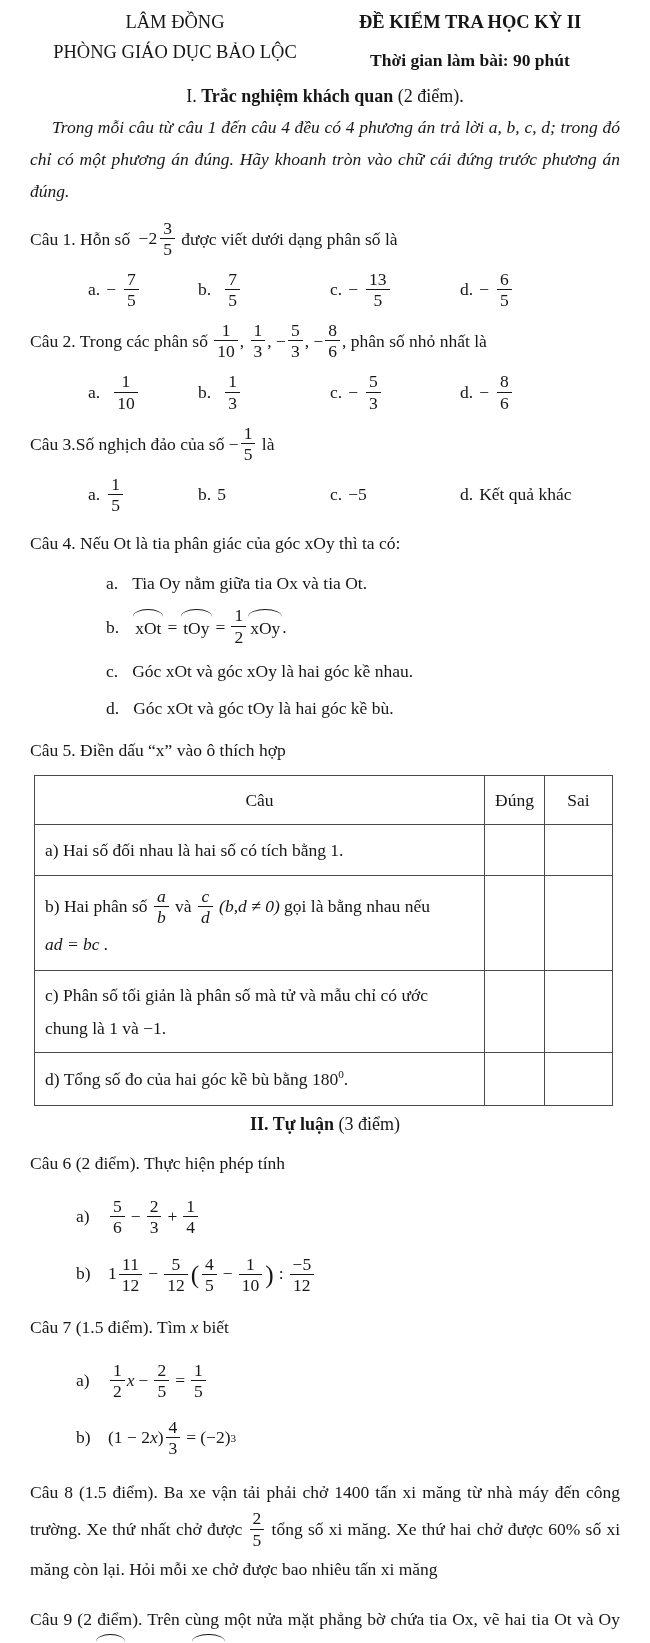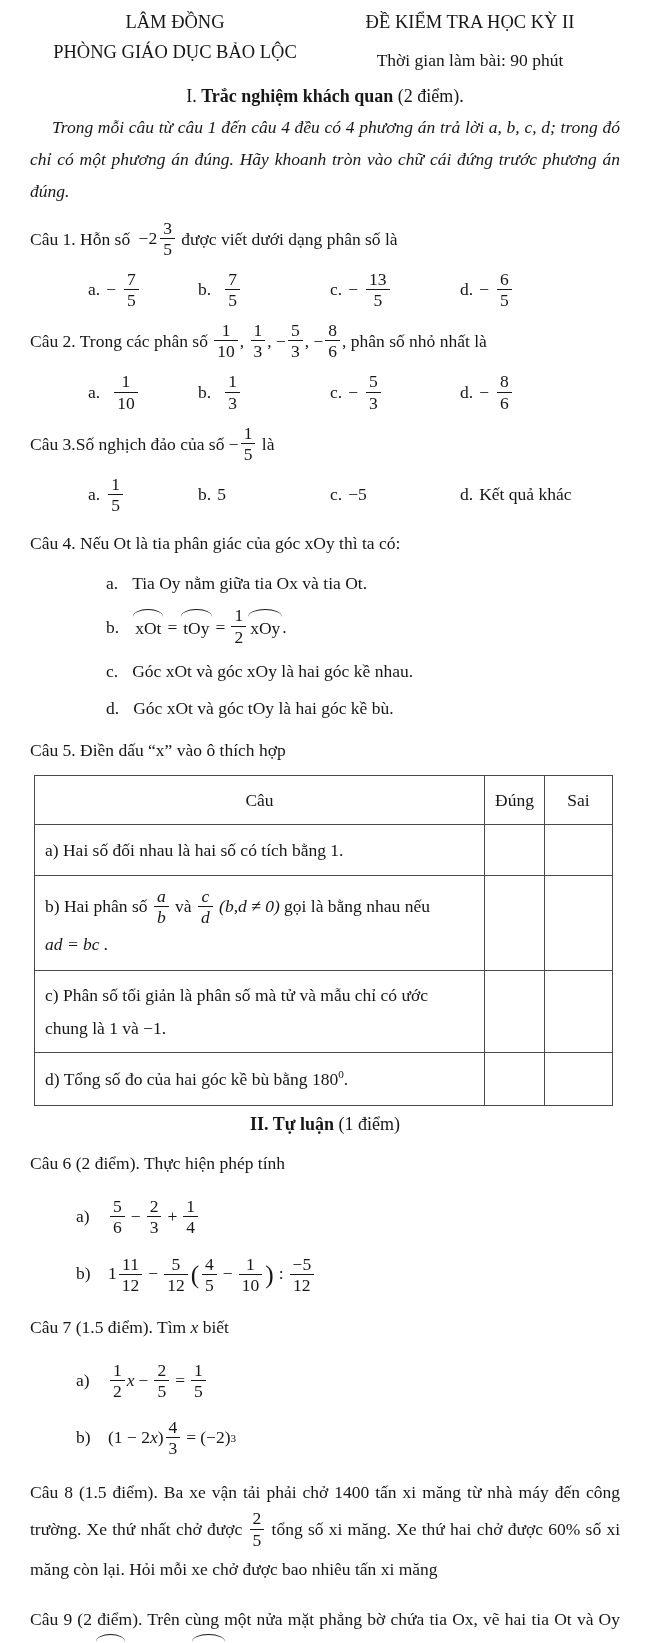--- a/index.html
+++ b/index.html
@@ -5,21 +5,21 @@
   html,body{margin:0;padding:0;background:#fff;}
   .page{
     width:650px;min-height:1643px;box-sizing:border-box;
     padding:8px 30px 14px 30px;
     font-family:"Liberation Serif","DejaVu Serif",serif;
     font-size:17.5px;color:#161616;
   }
   
   .hdr{display:flex;margin-bottom:12px;}
   .hdr-left{width:290px;text-align:center;font-size:18.5px;line-height:1.6;}
-  .hdr-right{flex:1;text-align:center;font-size:18.5px;line-height:1.6;}
+  .hdr-right{flex:1;text-align:center;font-size:18.5px;line-height:1.6;font-weight:bold;}
   .time{font-size:17.5px;margin-top:8px;}
   
   .sec-head{margin:8px 0 4px 0;font-size:18px;text-align:center;}
   .bold{font-weight:700;}
   .intro{font-style:italic;text-align:justify;text-indent:22px;line-height:1.85;margin:2px 0 10px 0;}
   
   .frac{display:inline-flex;flex-direction:column;text-align:center;vertical-align:middle;line-height:1.15;margin:0 2px;}
   .frac .fn{border-bottom:1.3px solid #161616;padding:0 3px;}
   .frac .fd{padding:0 3px;}
   .qline{margin:12px 0 6px 0;line-height:1.9;}
@@ -290,21 +290,21 @@
         <span>d) Tổng số đo của hai góc kề bù bằng 180</span><sup>0</sup><span>.</span>
       </td>
       <td class="mark"></td>
       <td class="mark"></td>
     </tr>
   </tbody>
     </table>
 
   <div class="sec-head">
     <span class="bold">II. Tự luận</span>
-    <span>(1 điểm)</span>
+    <span>(3 điểm)</span>
   </div>
 
   <div class="qline">
     <span>Câu 6 (2 điểm). Thực hiện phép tính</span>
   </div>
   <div class="mline">
     <span class="mlabel">a)</span>
     <span class="mexpr">
       <span class="frac">
           <span class="fn">5</span>

